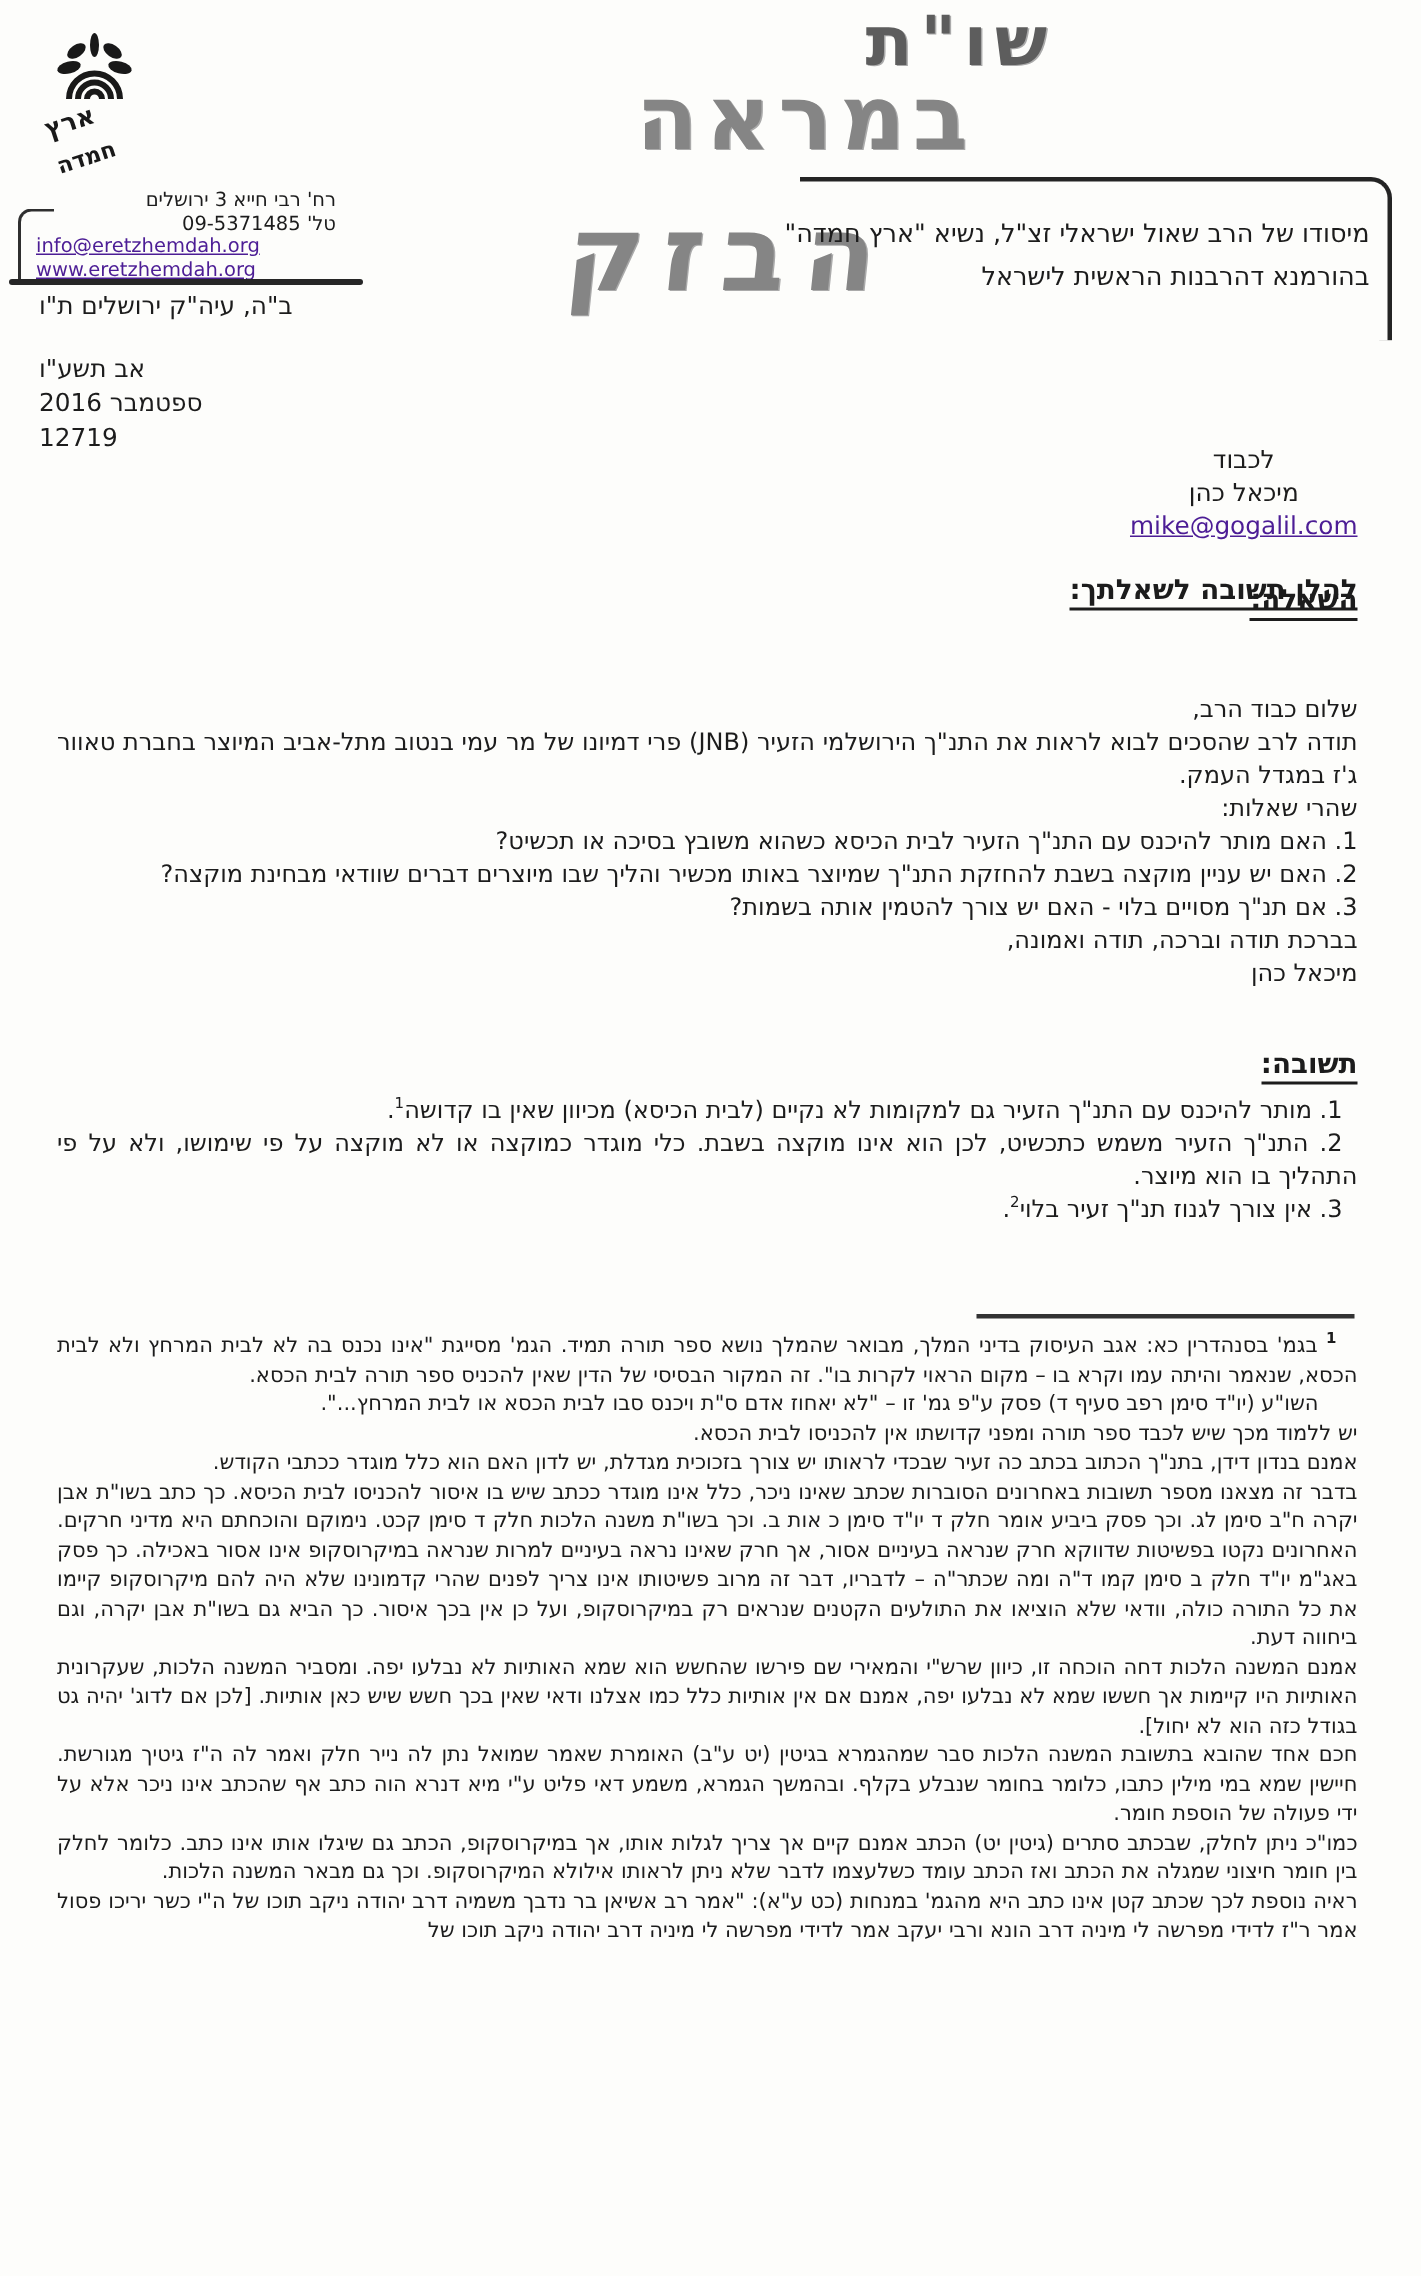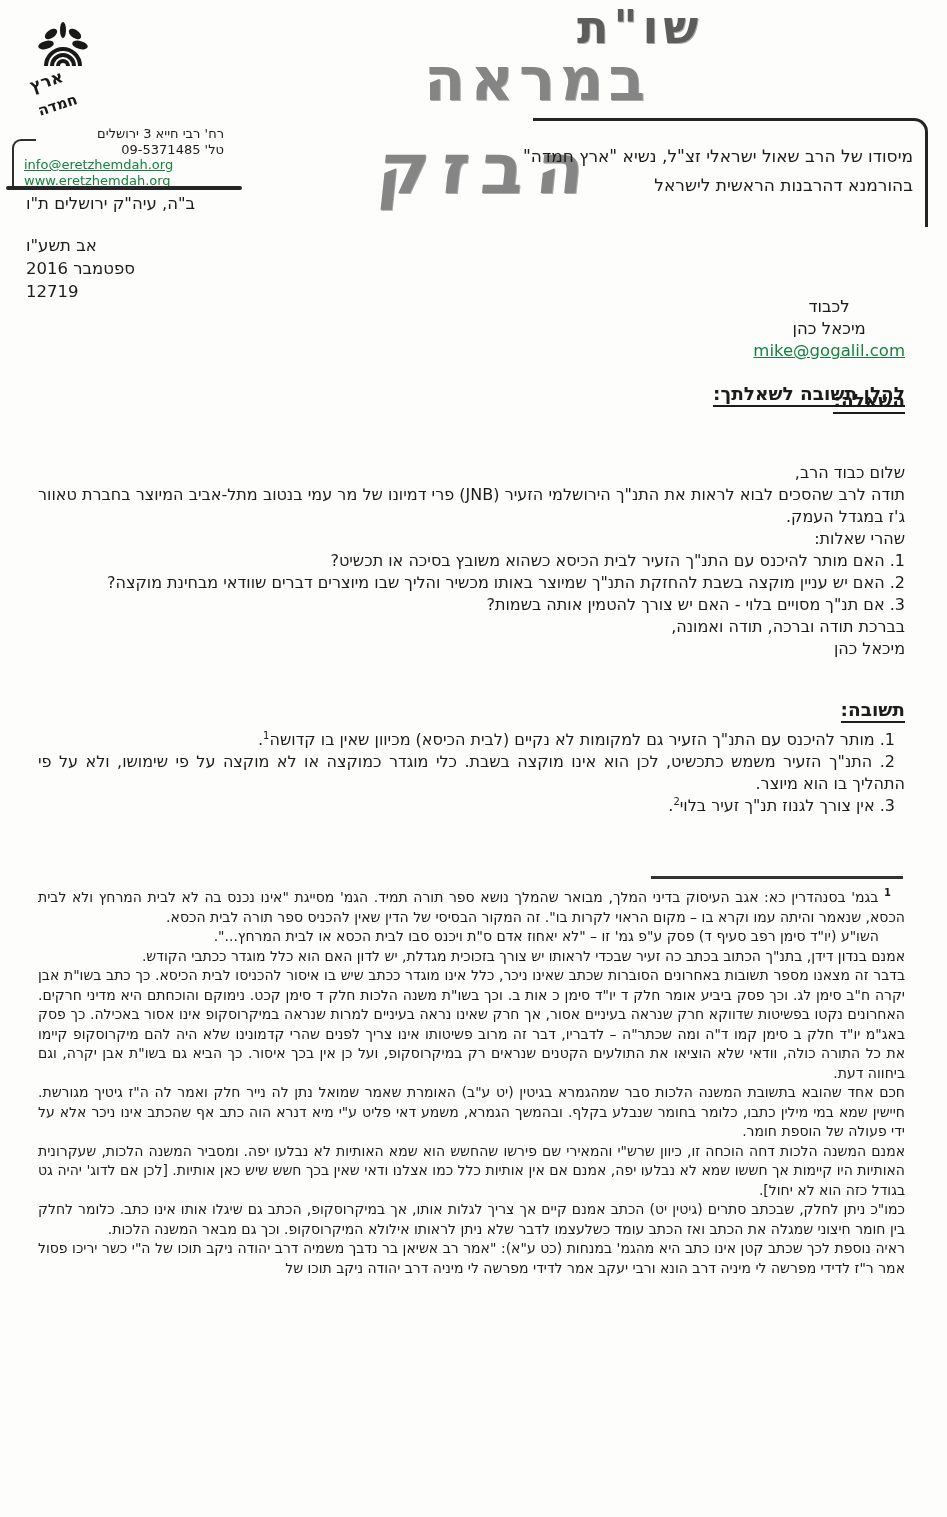--- a/index.html
+++ b/index.html
@@ -7,21 +7,21 @@
     width:947px;height:1517px;position:relative;
     background:#fdfdfb;color:#1c1c1c;
     font-family:"DejaVu Sans",sans-serif;
     overflow:hidden;
   }
   .abs{position:absolute;}
   
   .logo{left:24px;top:20px;width:78px;height:104px;}
   .contact{left:24px;top:126px;width:200px;font-size:13px;line-height:15.5px;direction:rtl;text-align:right;}
   .contact .ltr{direction:ltr;text-align:left;display:block;}
-  .contact a, .u{text-decoration:underline;color:#15803d;}
+  .contact a, .u{text-decoration:underline;color:#4c1d95;}
   .bracket-left{left:12px;top:139px;width:22px;height:47px;
     border-left:2.5px solid #2f2f2f;border-top:2.5px solid #2f2f2f;border-radius:9px 0 0 0;}
   .thickline-left{left:6px;top:186px;width:236px;height:3.5px;background:#262626;border-radius:2px;}
   .bh{left:26px;top:194px;font-size:16.5px;direction:rtl;}
   .title-word{color:#858585;font-weight:bold;text-shadow:1px 1px 0 #aaa;}
   .t-shut{left:577px;top:0px;font-size:46px;letter-spacing:5px;color:#5d5d5d;}
   .t-bemareh{left:424px;top:44px;font-size:60px;letter-spacing:5px;}
   .t-habazak{left:378px;top:128px;font-size:70px;letter-spacing:12px;transform:skewX(-6deg);}
   .bracket-right{left:533px;top:118px;width:392px;height:106px;
     border-top:3px solid #242424;border-right:3px solid #242424;border-radius:0 14px 0 0;}
@@ -127,19 +127,20 @@
   <p><span>1.</span> <span> מותר להיכנס עם התנ"ך הזעיר גם למקומות לא נקיים (לבית הכיסא) מכיוון שאין בו קדושה</span><sup>1</sup><span>.</span></p>
   <p><span>2.</span> <span>התנ"ך הזעיר משמש כתכשיט, לכן הוא אינו מוקצה בשבת. כלי מוגדר כמוקצה או לא מוקצה על פי שימושו, ולא על פי התהליך בו הוא מיוצר.</span><sup></sup><span></span></p>
   <p><span>3.</span> <span>אין צורך לגנוז תנ"ך זעיר בלוי</span><sup>2</sup><span>.</span></p>
 </div>
 
 <div class="abs fnsep"></div>
 
 <div class="abs flow footnotes">
   <p class="fn-first"><sup class="fn-mark">1</sup> <span>בגמ' בסנהדרין כא: אגב העיסוק בדיני המלך, מבואר שהמלך נושא ספר תורה תמיד. הגמ' מסייגת "אינו נכנס בה לא לבית המרחץ ולא לבית הכסא, שנאמר והיתה עמו וקרא בו – מקום הראוי לקרות בו". זה המקור הבסיסי של הדין שאין להכניס ספר תורה לבית הכסא.</span></p>
   <p class="fn-indent">השו"ע (יו"ד סימן רפב סעיף ד) פסק ע"פ גמ' זו – "לא יאחוז אדם ס"ת ויכנס סבו לבית הכסא או לבית המרחץ...".</p>
+  <p>יש ללמוד מכך שיש לכבד ספר תורה ומפני קדושתו אין להכניסו לבית הכסא.</p>
   <p>אמנם בנדון דידן, בתנ"ך הכתוב בכתב כה זעיר שבכדי לראותו יש צורך בזכוכית מגדלת, יש לדון האם הוא כלל מוגדר ככתבי הקודש.</p>
   <p>בדבר זה מצאנו מספר תשובות באחרונים הסוברות שכתב שאינו ניכר, כלל אינו מוגדר ככתב שיש בו איסור להכניסו לבית הכיסא. כך כתב בשו"ת אבן יקרה ח"ב סימן לג. וכך פסק ביביע אומר חלק ד יו"ד סימן כ אות ב. וכך בשו"ת משנה הלכות חלק ד סימן קכט. נימוקם והוכחתם היא מדיני חרקים. האחרונים נקטו בפשיטות שדווקא חרק שנראה בעיניים אסור, אך חרק שאינו נראה בעיניים למרות שנראה במיקרוסקופ אינו אסור באכילה. כך פסק באג"מ יו"ד חלק ב סימן קמו ד"ה ומה שכתר"ה – לדבריו, דבר זה מרוב פשיטותו אינו צריך לפנים שהרי קדמונינו שלא היה להם מיקרוסקופ קיימו את כל התורה כולה, וודאי שלא הוציאו את התולעים הקטנים שנראים רק במיקרוסקופ, ועל כן אין בכך איסור. כך הביא גם בשו"ת אבן יקרה, וגם ביחווה דעת.</p>
+  <p>אמנם המשנה הלכות דחה הוכחה זו, כיוון שרש"י והמאירי שם פירשו שהחשש הוא שמא האותיות לא נבלעו יפה. ומסביר המשנה הלכות, שעקרונית האותיות היו קיימות אך חששו שמא לא נבלעו יפה, אמנם אם אין אותיות כלל כמו אצלנו ודאי שאין בכך חשש שיש כאן אותיות. [לכן אם לדוג' יהיה גט בגודל כזה הוא לא יחול].</p>
   <p>חכם אחד שהובא בתשובת המשנה הלכות סבר שמהגמרא בגיטין (יט ע"ב) האומרת שאמר שמואל נתן לה נייר חלק ואמר לה ה"ז גיטיך מגורשת. חיישין שמא במי מילין כתבו, כלומר בחומר שנבלע בקלף. ובהמשך הגמרא, משמע דאי פליט ע"י מיא דנרא הוה כתב אף שהכתב אינו ניכר אלא על ידי פעולה של הוספת חומר.</p>
-  <p>אמנם המשנה הלכות דחה הוכחה זו, כיוון שרש"י והמאירי שם פירשו שהחשש הוא שמא האותיות לא נבלעו יפה. ומסביר המשנה הלכות, שעקרונית האותיות היו קיימות אך חששו שמא לא נבלעו יפה, אמנם אם אין אותיות כלל כמו אצלנו ודאי שאין בכך חשש שיש כאן אותיות. [לכן אם לדוג' יהיה גט בגודל כזה הוא לא יחול].</p>
   <p>כמו"כ ניתן לחלק, שבכתב סתרים (גיטין יט) הכתב אמנם קיים אך צריך לגלות אותו, אך במיקרוסקופ, הכתב גם שיגלו אותו אינו כתב. כלומר לחלק בין חומר חיצוני שמגלה את הכתב ואז הכתב עומד כשלעצמו לדבר שלא ניתן לראותו אילולא המיקרוסקופ. וכך גם מבאר המשנה הלכות.</p>
   <p>ראיה נוספת לכך שכתב קטן אינו כתב היא מהגמ' במנחות (כט ע"א): "אמר רב אשיאן בר נדבך משמיה דרב יהודה ניקב תוכו של ה"י כשר יריכו פסול אמר ר"ז לדידי מפרשה לי מיניה דרב הונא ורבי יעקב אמר לדידי מפרשה לי מיניה דרב יהודה ניקב תוכו של</p>
 </div>
 
 </body></html>

